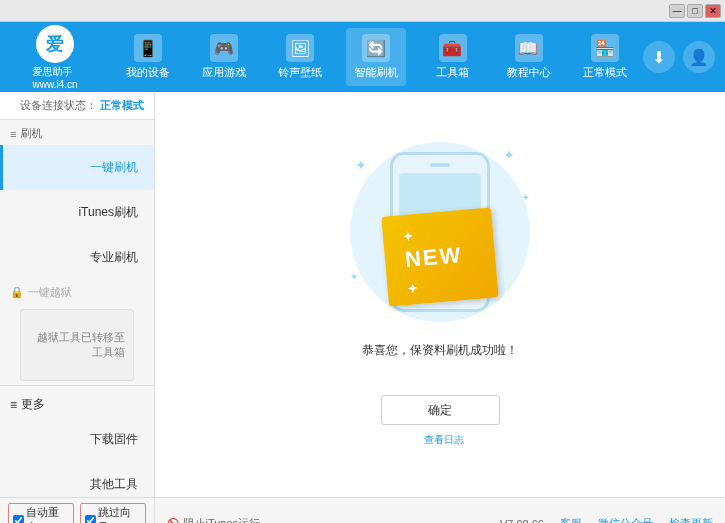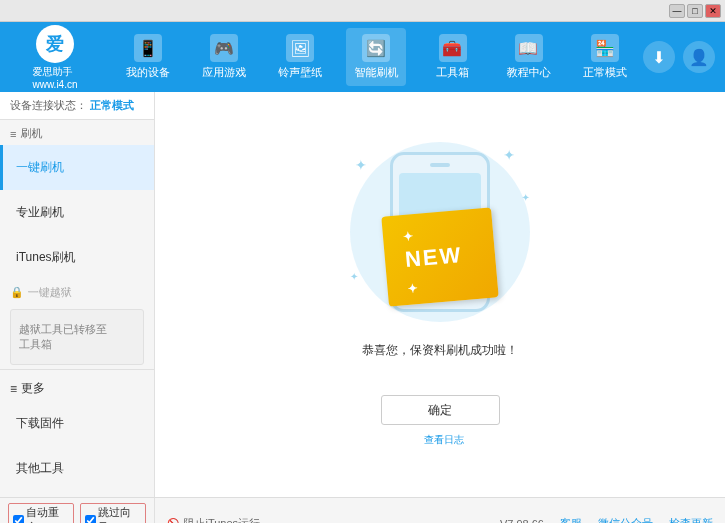--- a/index.html
+++ b/index.html
@@ -103,20 +103,21 @@
       height: calc(523px - 22px - 70px - 26px);
     }
 
     
     .sidebar {
       width: 155px;
       background: #f5f5f5;
       border-right: 1px solid #e0e0e0;
       overflow-y: auto;
       flex-shrink: 0;
+      text-align: right;
     }
     .sidebar-status {
       padding: 6px 10px;
       font-size: 11px;
       color: #333;
       border-bottom: 1px solid #e0e0e0;
       background: #fff;
     }
     .sidebar-status span.label { color: #666; }
     .sidebar-status span.value { color: #1a9be8; font-weight: bold; }
@@ -133,22 +134,22 @@
       font-size: 12px;
     }
     .sidebar-item.active {
       background: #e0f0ff;
       color: #1a9be8;
       border-left: 3px solid #1a9be8;
       padding-left: 13px;
     }
     .sidebar-divider { height: 1px; background: #e0e0e0; margin: 4px 0; }
     .sidebar-note {
-      margin: 4px 10px;
-      padding: 12px 8px;
+      margin: 4px 20px;
+      padding: 20px 8px;
       background: #f0f0f0;
       border-radius: 3px;
       font-size: 11px;
       color: #888;
       border: 1px solid #e0e0e0;
     }
     .sidebar-more-header {
       padding: 6px 10px 4px;
       color: #333;
       font-size: 12px;
@@ -331,24 +332,24 @@
 
     <div class="sidebar-section-header">
       <span>≡</span>
       <span>刷机</span>
     </div>
 
     <div class="sidebar-item active">
       <span>一键刷机</span>
     </div>
     <div class="sidebar-item">
+      <span>iTunes刷机</span>
+    </div>
+    <div class="sidebar-item">
       <span>专业刷机</span>
-    </div>
-    <div class="sidebar-item">
-      <span>iTunes刷机</span>
     </div>
 
     <div style="padding: 5px 10px; color: #aaa; font-size: 11px; display: flex; align-items: center; gap: 4px;">
       <span>🔒</span>
       <span>一键越狱</span>
     </div>
 
     <div class="sidebar-note">
       越狱工具已转移至<br>工具箱
     </div>

